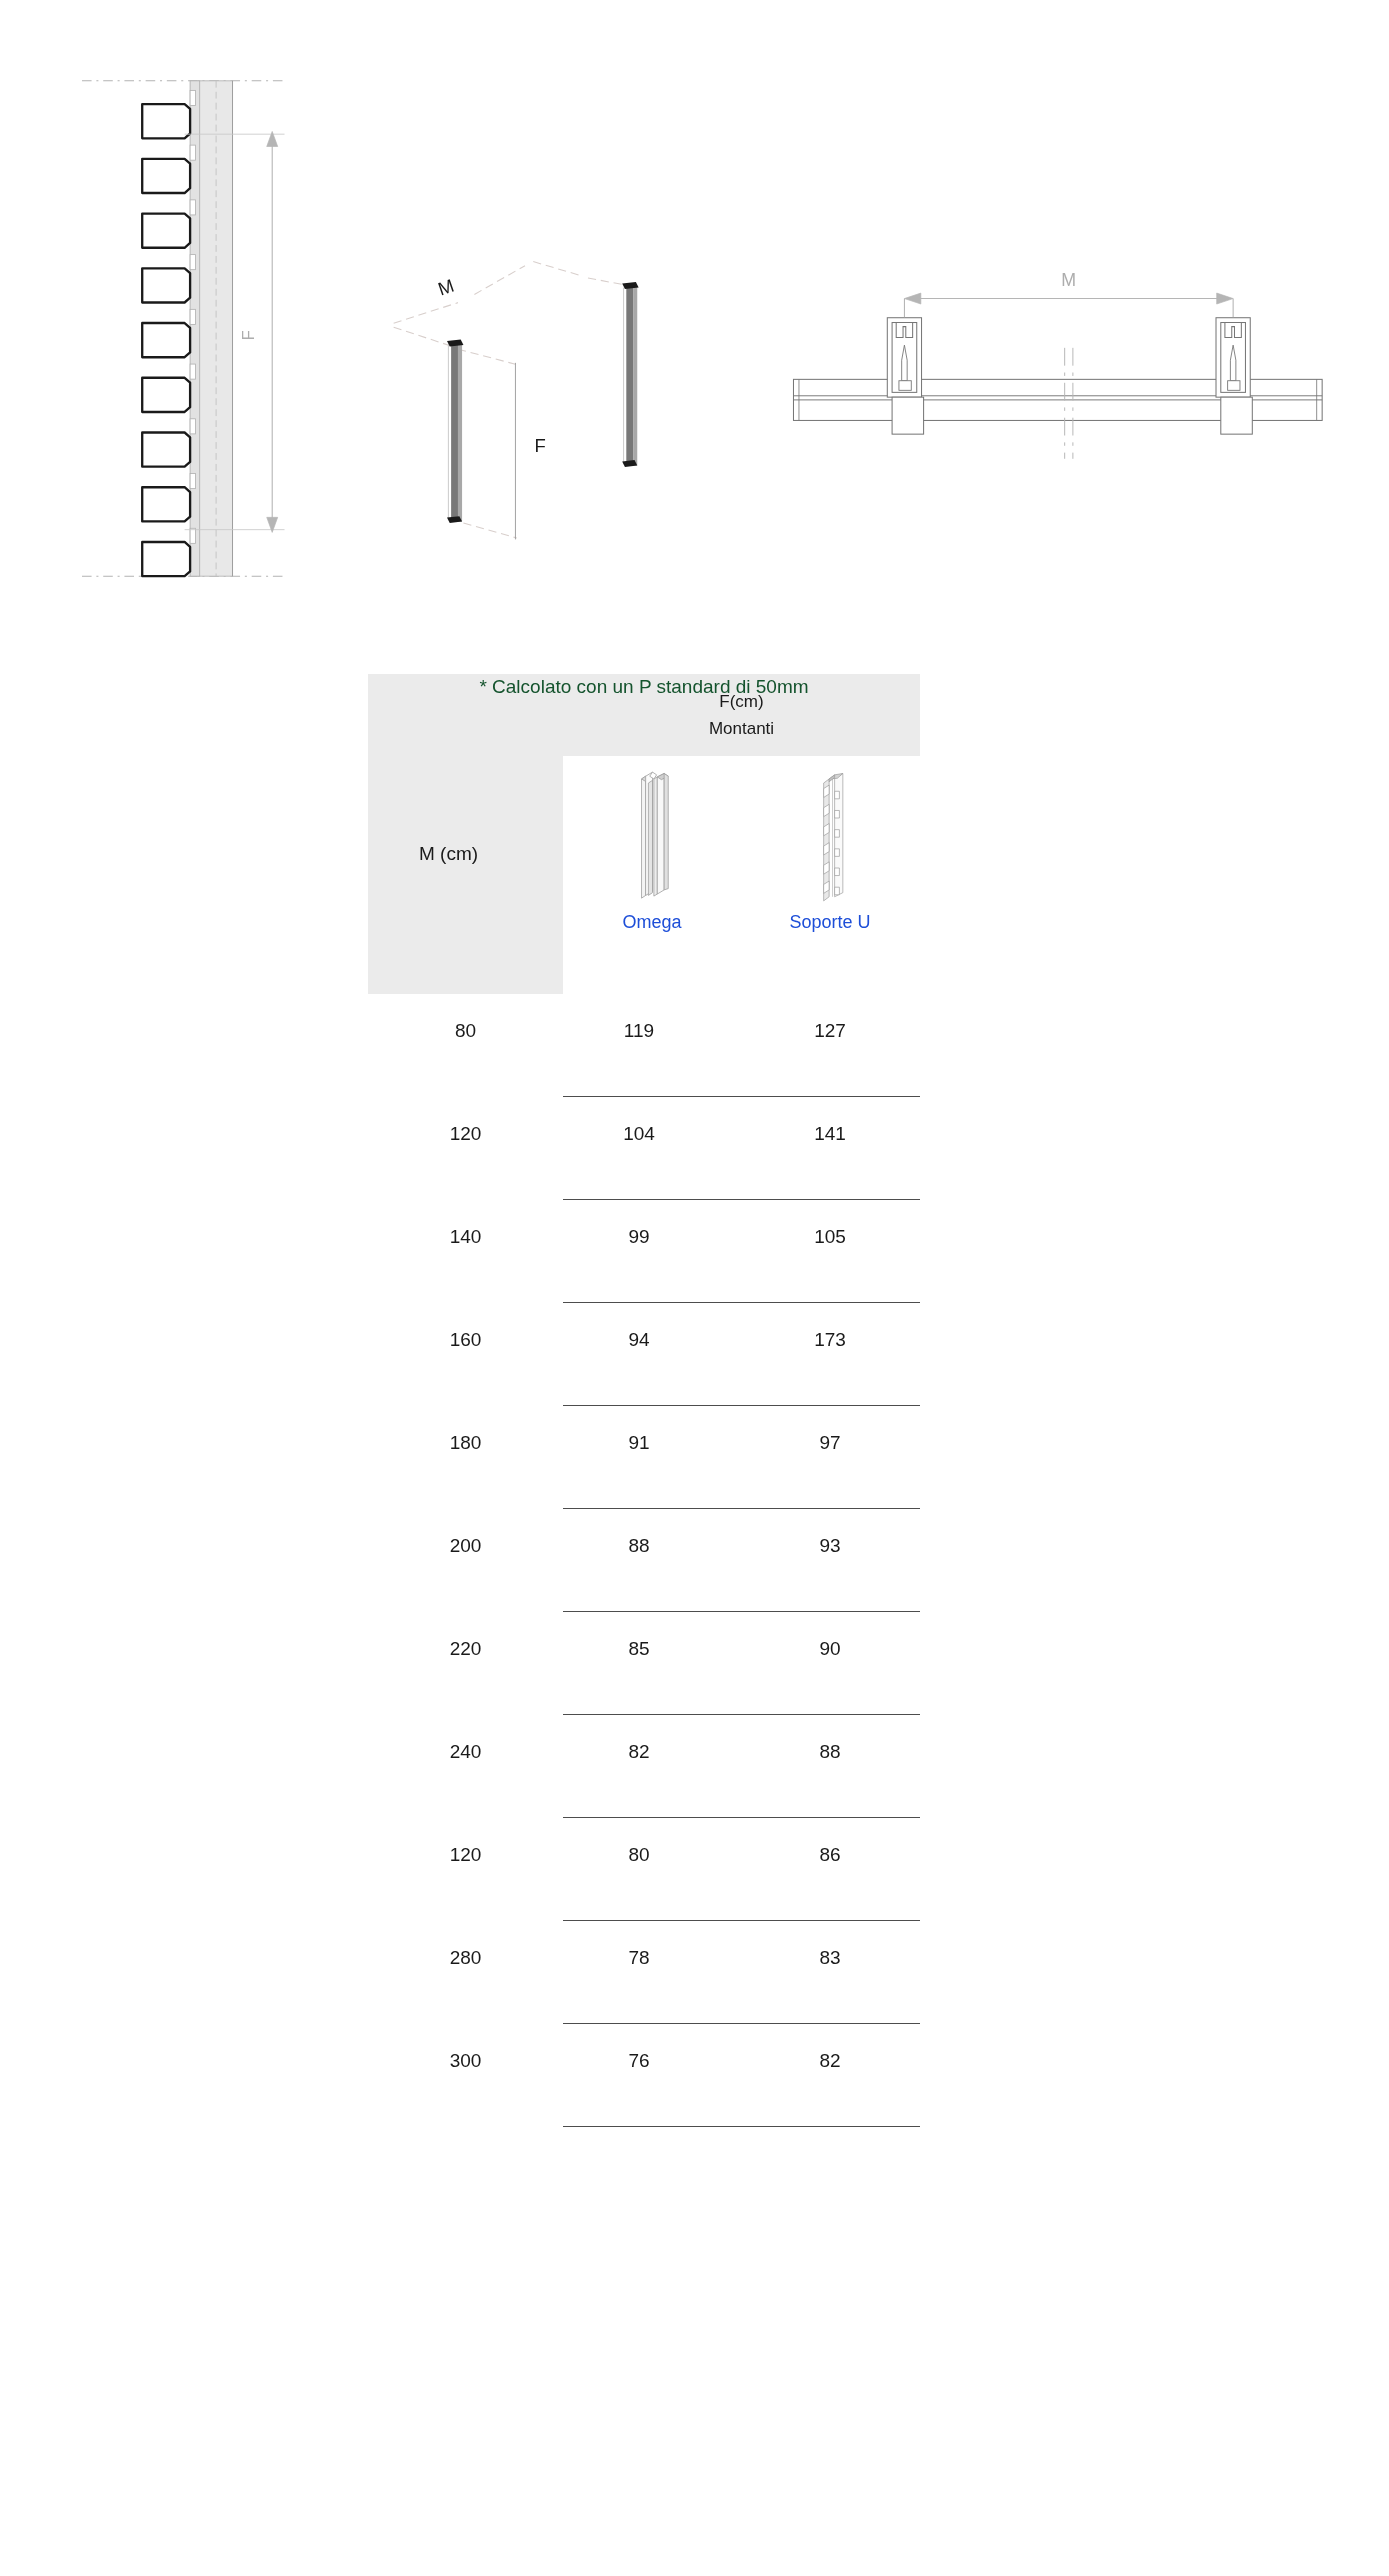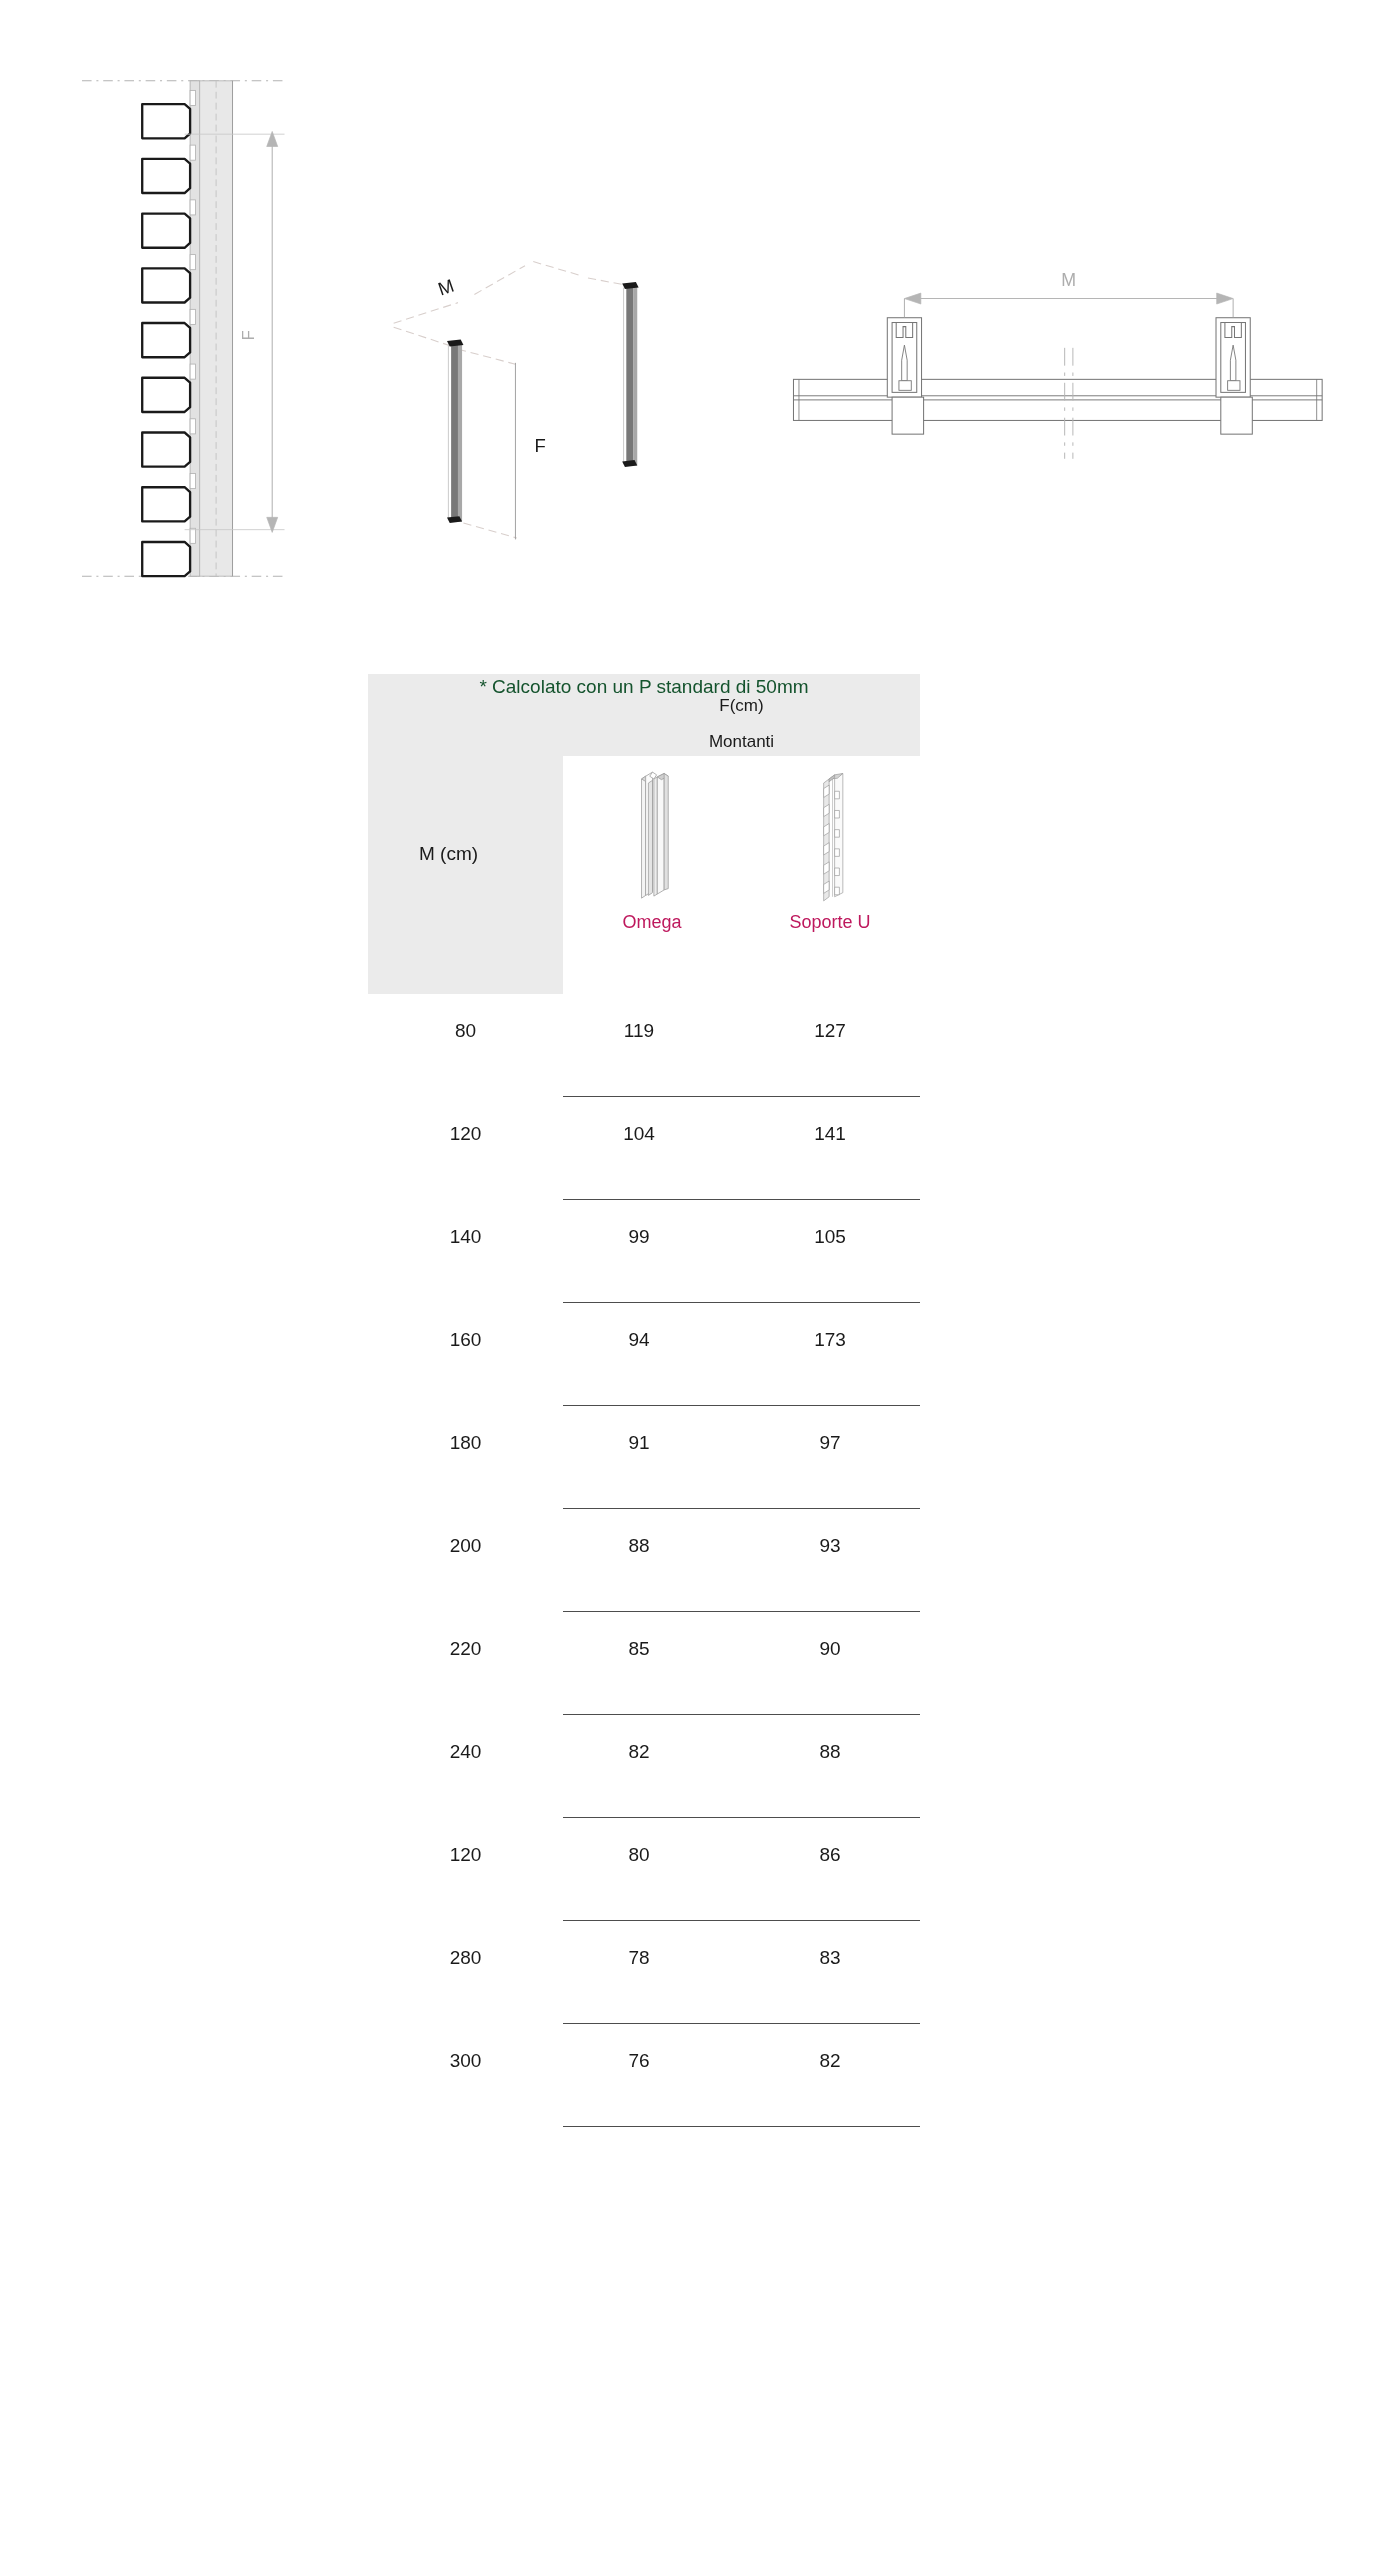--- a/index.html
+++ b/index.html
@@ -58,21 +58,21 @@
     left: 0; top: 82px;
     width: 195px; height: 238px;
     background: #ebebeb;
   }
   .hdr-f-title {
     position: absolute;
     left: 195px; top: 13.7px;
     width: 357px;
     text-align: center;
     font-size: 17px;
-    line-height: 36px;
+    line-height: 27px;
     white-space: pre-line;
     color: #1a1a1a;
   }
   .hdr-m-title {
     position: absolute;
     left: 0; top: 169px;
     width: 161px;
     text-align: center;
     font-size: 19px;
     color: #1a1a1a;
@@ -91,21 +91,21 @@
   #col-head-soporte{ left: 373px; }
   .col-icon {
     margin-top: 12.3px;
     width: 55px;
     height: 137px;
   }
   .col-icon svg { display: block; width: 100%; height: 100%; }
   .col-label {
     margin-top: 6.9px;
     font-size: 18px;
-    color: #be185d;
+    color: #1d4ed8;
     text-align: left;
     white-space: nowrap;
   }
 
   
   .tbody { position: relative; }
   .trow {
     position: relative;
     height: 103px;
   }

